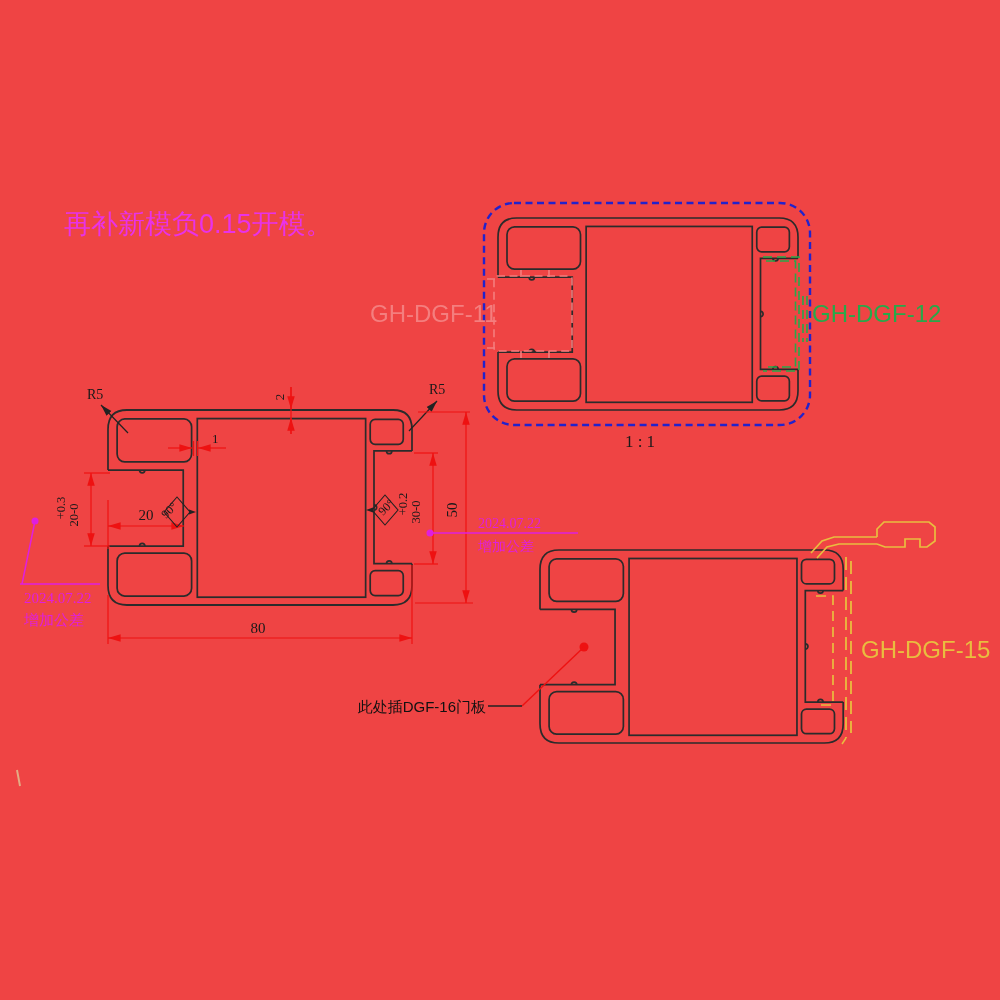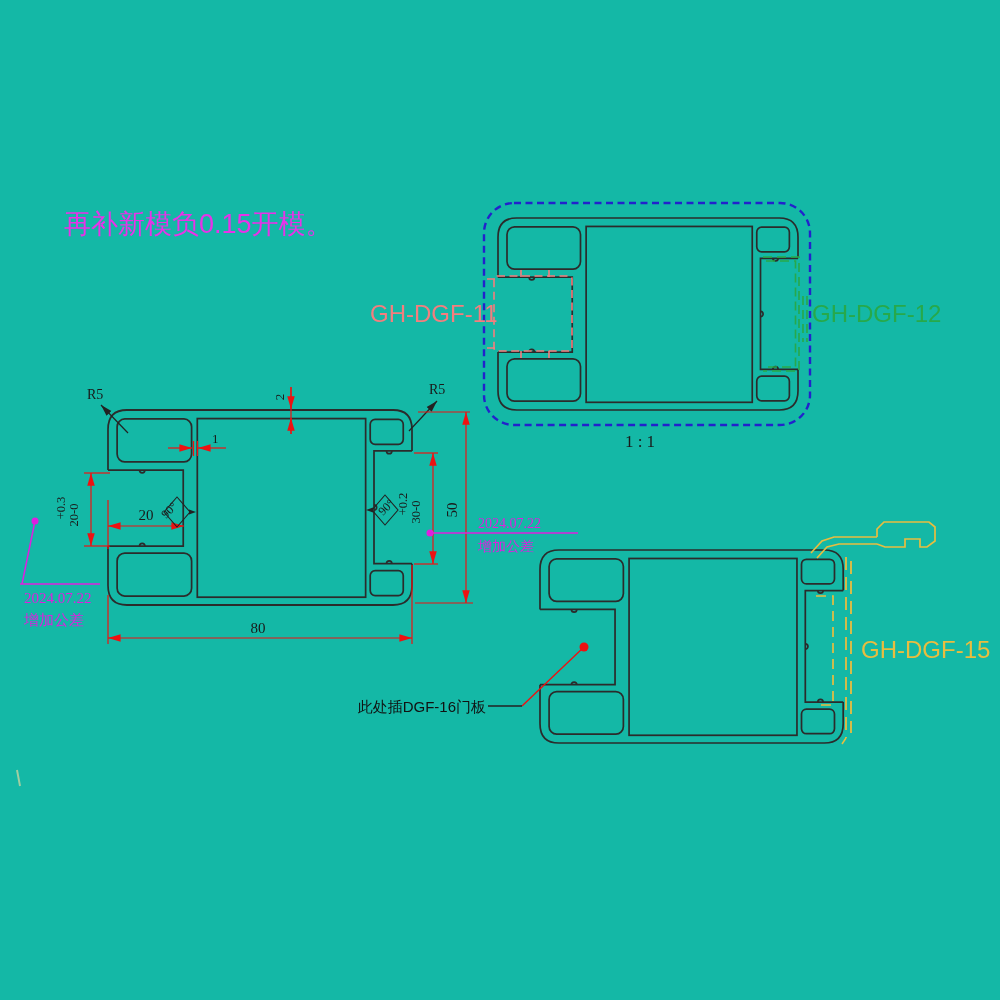--- a/index.html
+++ b/index.html
@@ -1,16 +1,16 @@
 <!DOCTYPE html>
 <html><head>
 <meta charset="utf-8">
 <style>
   html,body{margin:0;padding:0;background:#ffffff;}
-  .canvas{position:relative;width:1000px;height:1000px;background:#14b8a6;overflow:hidden;}
+  .canvas{position:relative;width:1000px;height:1000px;background:#ef4444;overflow:hidden;}
   svg{position:absolute;left:0;top:0;}
   text{user-select:none;}
   .dim{font-family:"Liberation Serif",serif;fill:#1a1a1a;}
   .lbl{font-family:"Liberation Sans",sans-serif;font-size:24px;}
   .cn{font-family:"Liberation Sans",sans-serif;}
   .mag{fill:#df1fdf;}
 </style>
 </head>
 <body>
 

